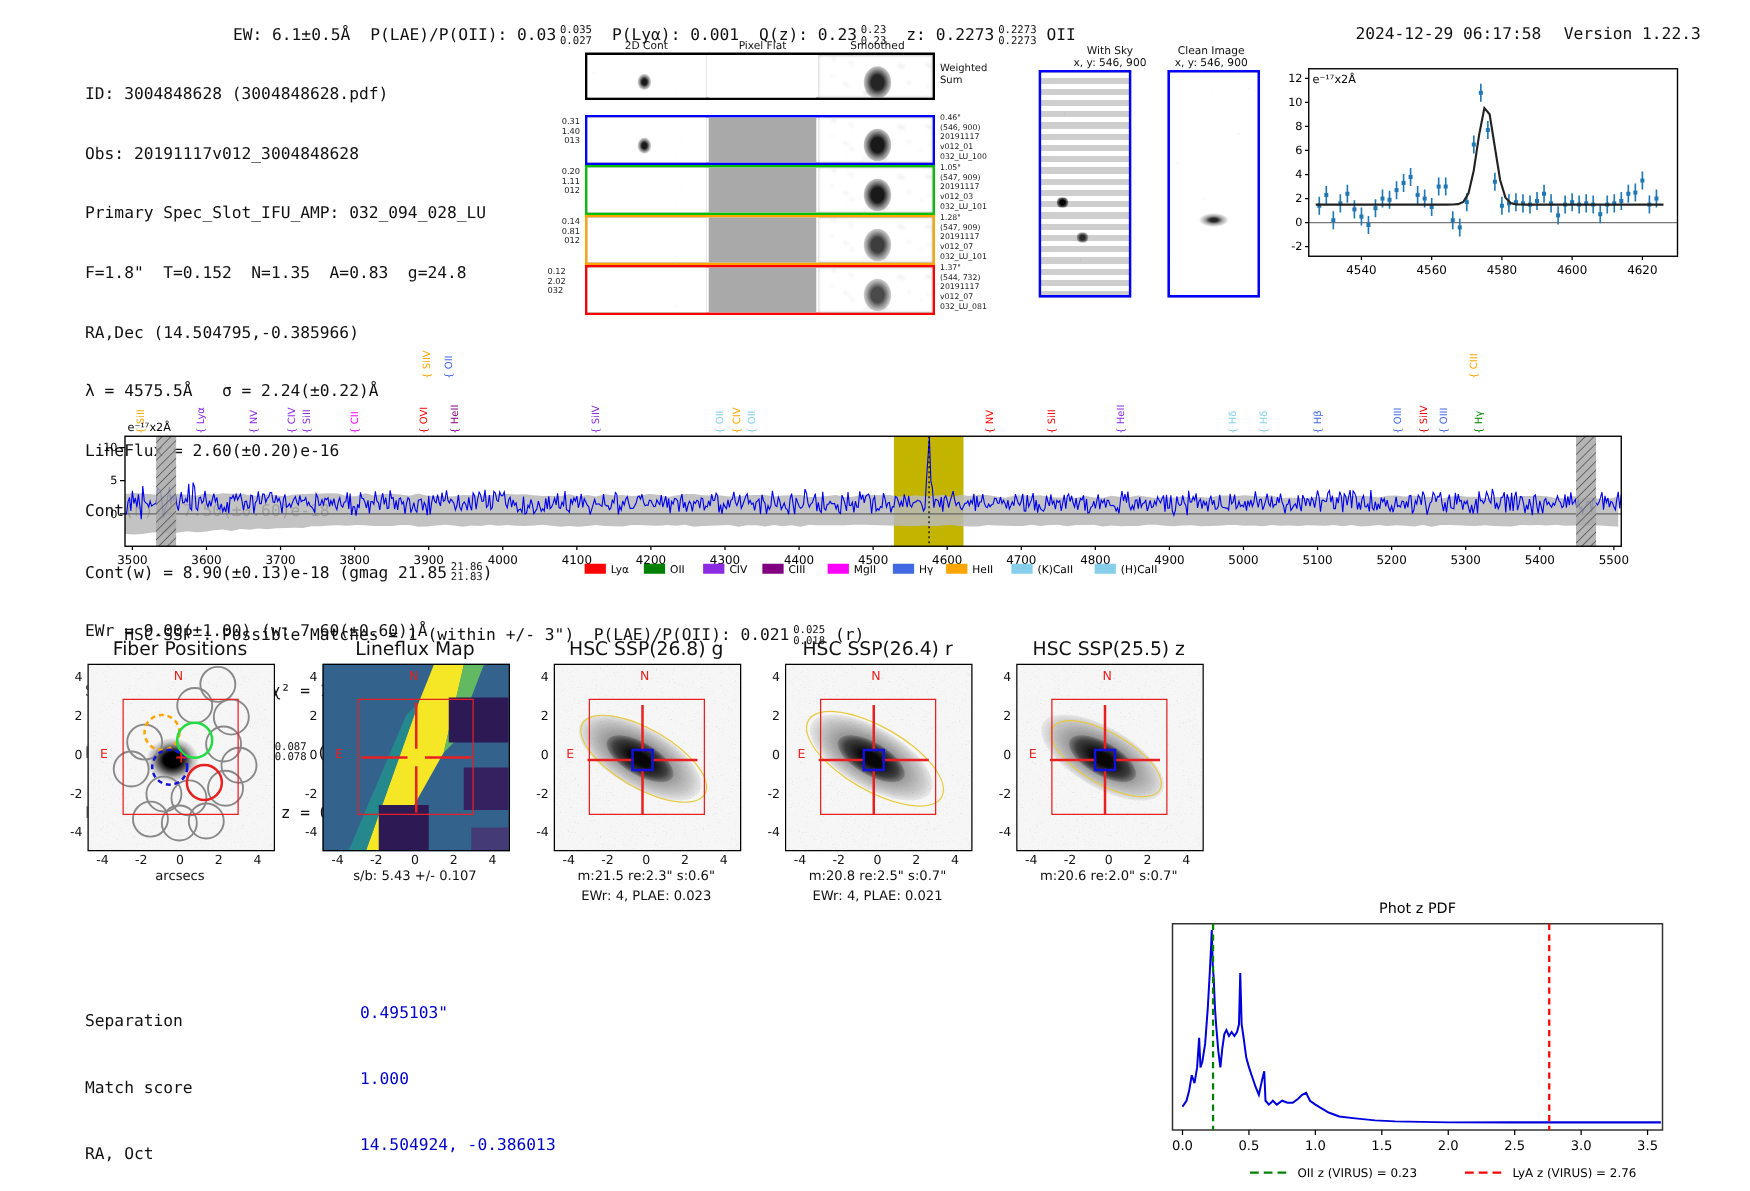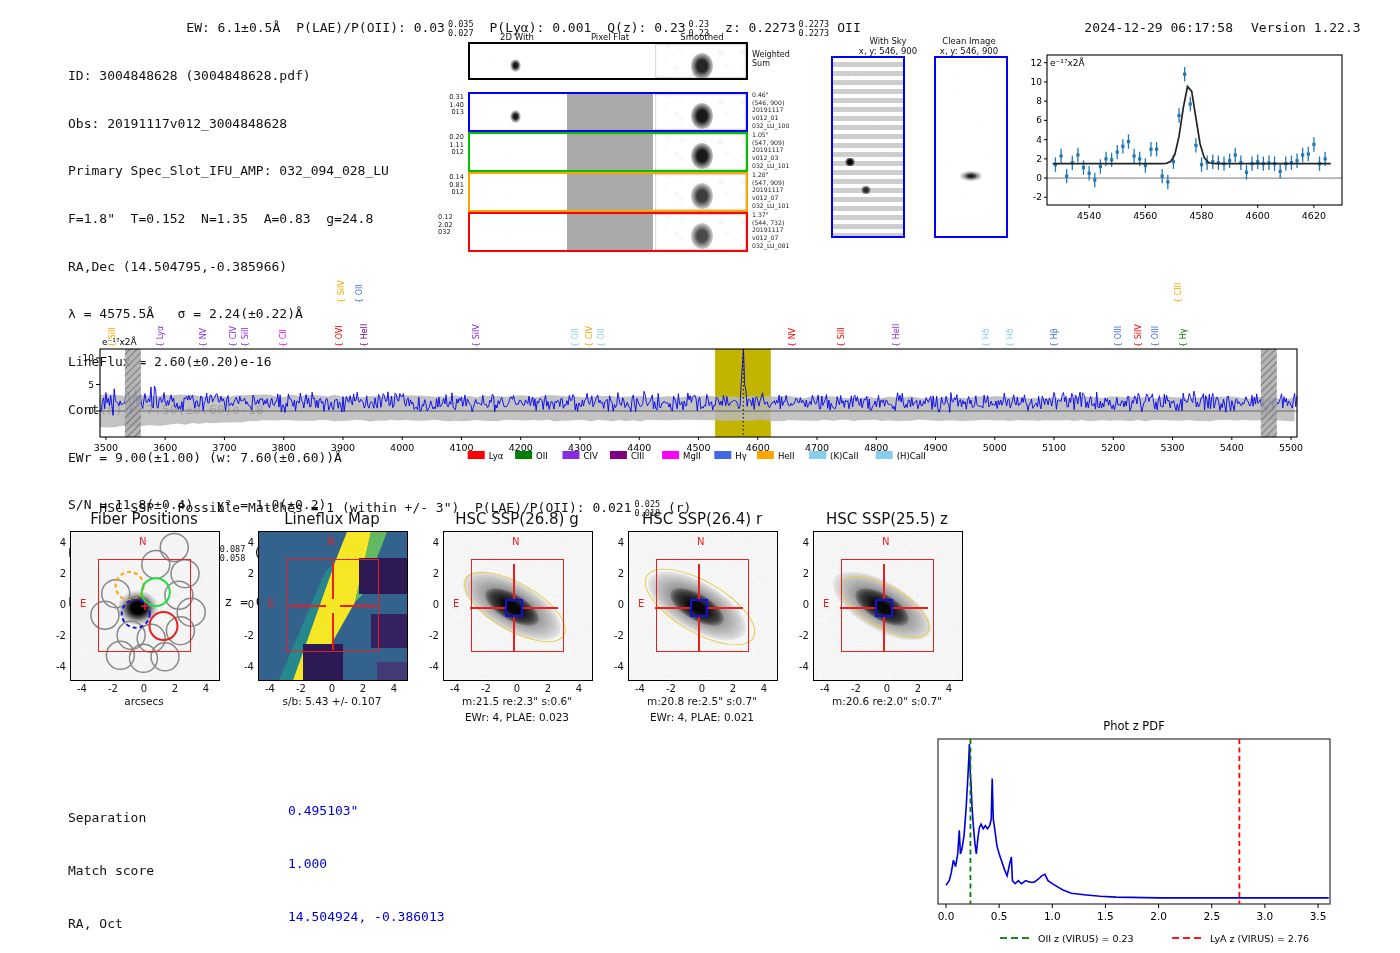--- a/index.html
+++ b/index.html
@@ -77,27 +77,28 @@
 
   <div class="abs mono info" style="left:68px;top:36px">
     <div>ID: 3004848628 (3004848628.pdf)</div>
     <div>Obs: 20191117v012_3004848628</div>
     <div>Primary Spec_Slot_IFU_AMP: 032_094_028_LU</div>
     <div>F=1.8"  T=0.152  N=1.35  A=0.83  g=24.8</div>
     <div>RA,Dec (14.504795,-0.385966)</div>
     <div>λ = 4575.5Å   σ = 2.24(±0.22)Å</div>
     <div>LineFlux = 2.60(±0.20)e-16</div>
     <div>Cont(n) = 7.50(±0.60)e-18</div>
+    <div><span>Cont(w) = 8.90(±0.13)e-18 (gmag 21.85</span><span class="stk"><span>21.86</span><span>21.83</span></span><span>)</span></div>
     <div>EWr = 9.00(±1.00) (w: 7.60(±0.60))Å</div>
     <div>S/N = 11.8(±0.4)   χ² = 1.0(±0.2)</div>
-    <div><span>P(LAE)/P(OII): 0.07</span><span class="stk"><span>0.087</span><span>0.058</span></span><span> (w: 0.047</span><span class="stk"><span>0.052</span><span>0.042</span></span><span>)</span></div>
+    <div><span>P(LAE)/P(OII): 0.07</span><span class="stk"><span>0.087</span><span>0.078</span></span><span> (w: 0.047</span><span class="stk"><span>0.052</span><span>0.042</span></span><span>)</span></div>
     <div>LyA z = 2.7638  OII z = 0.2274</div>
   </div>
 
-  <div class="s2title" style="left:467px">2D With</div>
+  <div class="s2title" style="left:467px">2D Cont</div>
   <div class="s2title" style="left:560px">Pixel Flat</div>
   <div class="s2title" style="left:652px">Smoothed</div>
   <div id="s2rows" class="abs" style="left:468px;top:42px;width:310px;height:215px">
       <div class="s2row" style="top: 0px; height: 34px; border-color: rgb(0, 0, 0);">
         <div class="strip" style="left: 0px; width: 95px;">
           <svg>
             <rect width="100%" height="100%" filter="url(#nz)"></rect>
           </svg>
           <div class="blob" style="left: 42%; top: 44%; width: 11px; height: 13px; background: radial-gradient(rgba(0, 0, 0, 0.9) 0px, rgba(0, 0, 0, 0.9) 2px, rgba(0, 0, 0, 0.4) 4px, transparent 6px);"></div>
         </div>

